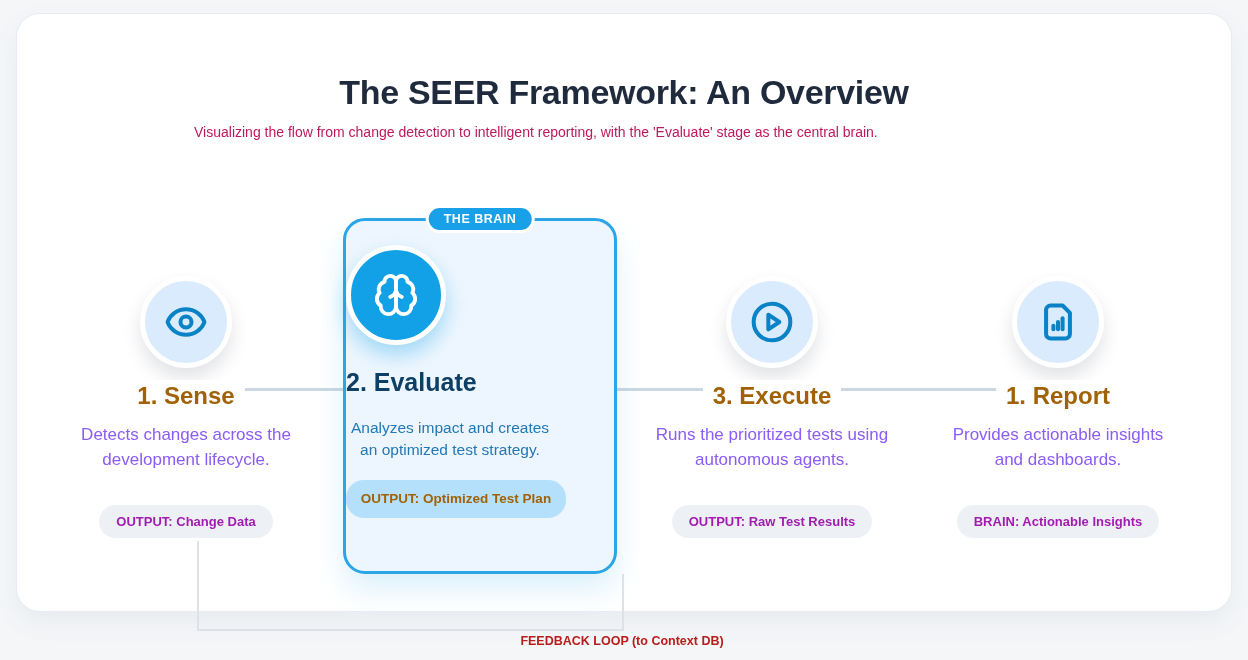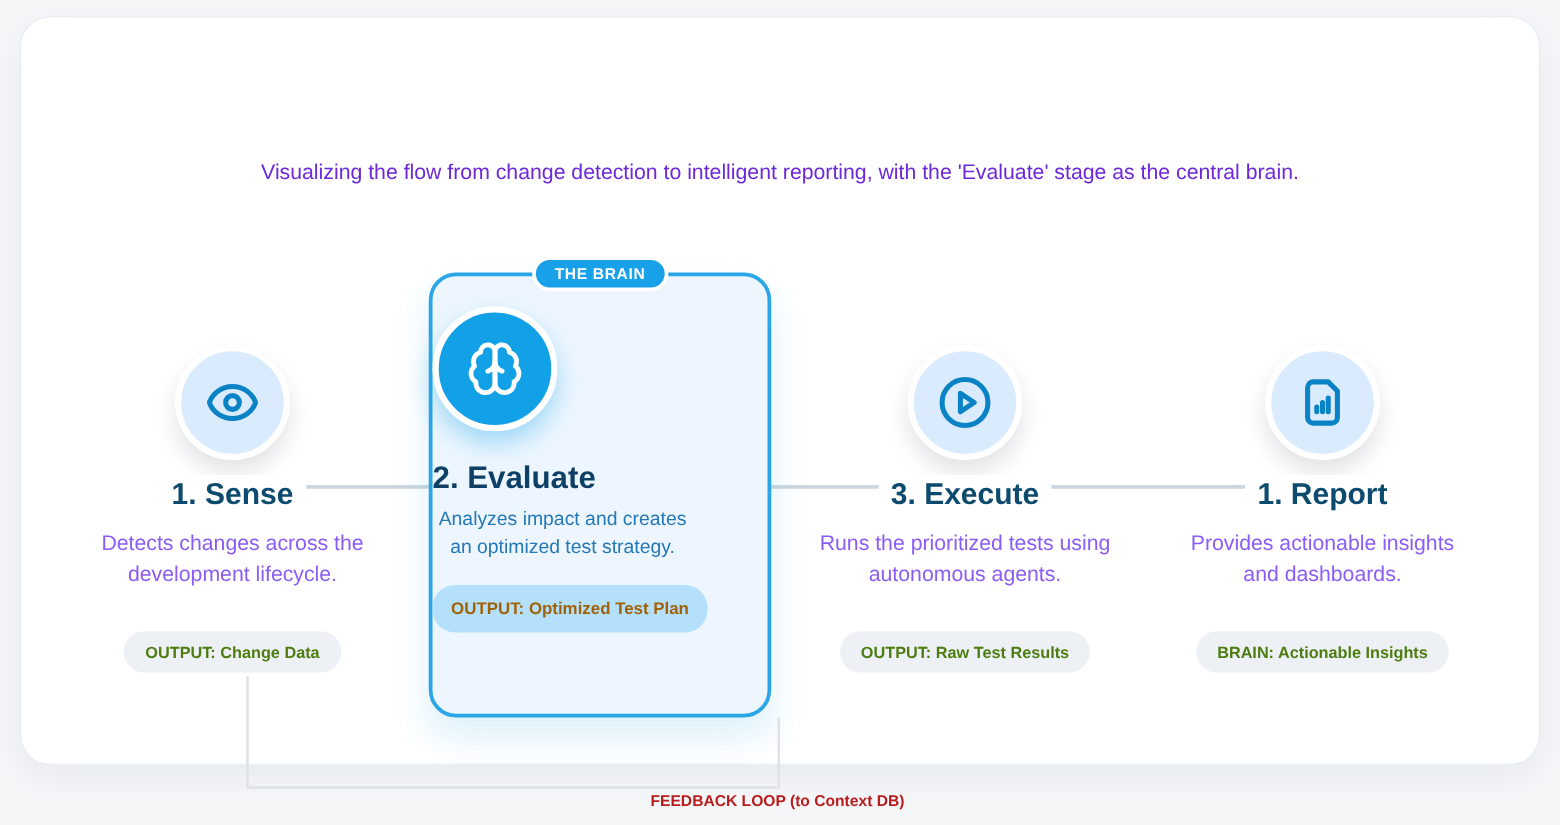--- a/index.html
+++ b/index.html
@@ -10,53 +10,53 @@
   .frame{
     position:absolute; left:16px; top:13px; width:1214px; height:597px;
     background:#ffffff; border:1px solid #e8edf4; border-radius:24px;
     box-shadow:0 10px 24px rgba(100,116,139,0.08); z-index:1;
   }
   .title{
     position:absolute; left:0; top:50px; width:1248px; text-align:center;
     font-size:34px; font-weight:bold; color:#1f2a3d; letter-spacing:-0.3px; z-index:2;
   }
   .subtitle{
-    position:absolute; left:194px; top:108px; width:860px; text-align:center;
-    font-size:17px; color:#6d28d9; line-height:1.5; z-index:2;
+    position:absolute; left:194px; top:108px; width:860px; 
+    font-size:14px; color:#be185d; line-height:1.5; z-index:2;
   }
   .flow-line{
     position:absolute; left:186px; top:388px; width:872px; height:3px;
     background:#cdd7e1; z-index:2;
   }
   .stage{
     position:absolute; width:250px; display:flex; flex-direction:column;
     align-items:center; z-index:3; top:276px;
   }
   .stage.col1{left:61px;}
   .stage.col3{left:647px;}
   .stage.col4{left:933px;}
   .icon-circle{
     width:92px; height:92px; border-radius:50%; box-sizing:border-box;
     border:5px solid #ffffff; background:#d9ebfc;
     display:flex; align-items:center; justify-content:center;
     box-shadow:0 10px 18px rgba(30,41,59,0.13);
   }
   .stage-heading{
-    margin-top:12px; font-size:24px; font-weight:bold; color:#0c4a6e;
+    margin-top:12px; font-size:24px; font-weight:bold; color:#a16207;
     background:#ffffff; padding:2px 10px; line-height:1.2;
   }
   .stage-desc{
     margin-top:10px; font-size:17px; color:#8b5cf6; text-align:center;
     line-height:1.47;
   }
   .col1 .stage-desc{width:240px;}
   .col3 .stage-desc{width:250px;}
   .col4 .stage-desc{width:230px;}
   .output-pill{
-    margin-top:32px; background:#edf1f6; color:#4d7c0f; font-size:13px;
+    margin-top:32px; background:#edf1f6; color:#a21caf; font-size:13px;
     font-weight:bold; padding:9px 17px; border-radius:999px; line-height:1.2;
     text-align:center;
   }
   
   .brain-card{
     position:absolute; left:343px; top:218px; width:274px; height:356px;
     box-sizing:border-box; background:#edf6fe; border:3px solid #2aa5e6;
     border-radius:22px; box-shadow:0 16px 28px rgba(42,165,230,0.16);
     display:flex; flex-direction:column; align-items:flex-start; z-index:3;
   }
@@ -69,21 +69,21 @@
   .brain-circle{
     margin-top:24px; width:100px; height:100px; border-radius:50%;
     box-sizing:border-box; border:5px solid #ffffff; background:#12a0e7;
     display:flex; align-items:center; justify-content:center;
     box-shadow:0 10px 20px rgba(18,160,231,0.35);
   }
   .eval-heading{
     margin-top:22px; font-size:25px; font-weight:bold; color:#0e3f66; line-height:1.2;
   }
   .eval-desc{
-    margin-top:8px; width:208px; font-size:15.5px; color:#2478b5;
+    margin-top:20px; width:208px; font-size:15.5px; color:#2478b5;
     text-align:center; line-height:1.45;
   }
   .eval-pill{
     margin-top:18px; width:196px; background:#b5e0fb; color:#a16207;
     font-size:13.5px; font-weight:bold; text-align:center; line-height:1.45;
     padding:9px 12px; border-radius:18px;
   }
   
   .fb-line{position:absolute; background:#dde2e9; z-index:4;}
   .fb-v-left{left:197px; top:541px; width:2px; height:89px;}
@@ -94,20 +94,21 @@
     font-size:12.5px; font-weight:bold; color:#b91c1c; z-index:4;
   }
   .icon{display:flex; align-items:center; justify-content:center;}
 </style>
 </head>
 <body>
 
 <div class="page">
   <div class="frame"></div>
 
+  <h1 class="title">The SEER Framework: An Overview</h1>
   <p class="subtitle">Visualizing the flow from change detection to intelligent reporting, with the 'Evaluate' stage as the central brain.</p>
 
   <div class="flow-line"></div>
 
   <div class="stage col1">
     <div class="icon-circle">
       <span class="icon">
         <svg width="44" height="44" viewBox="0 0 24 24" fill="none" stroke="#0a82c6" stroke-width="2.2" stroke-linecap="round" stroke-linejoin="round">
           <path d="M2.06 12.35a1 1 0 0 1 0-.7C3.42 8.1 7.22 5 12 5s8.58 3.1 9.94 6.65a1 1 0 0 1 0 .7C20.58 15.9 16.78 19 12 19s-8.58-3.1-9.94-6.65Z"></path>
           <circle cx="12" cy="12" r="3"></circle>

